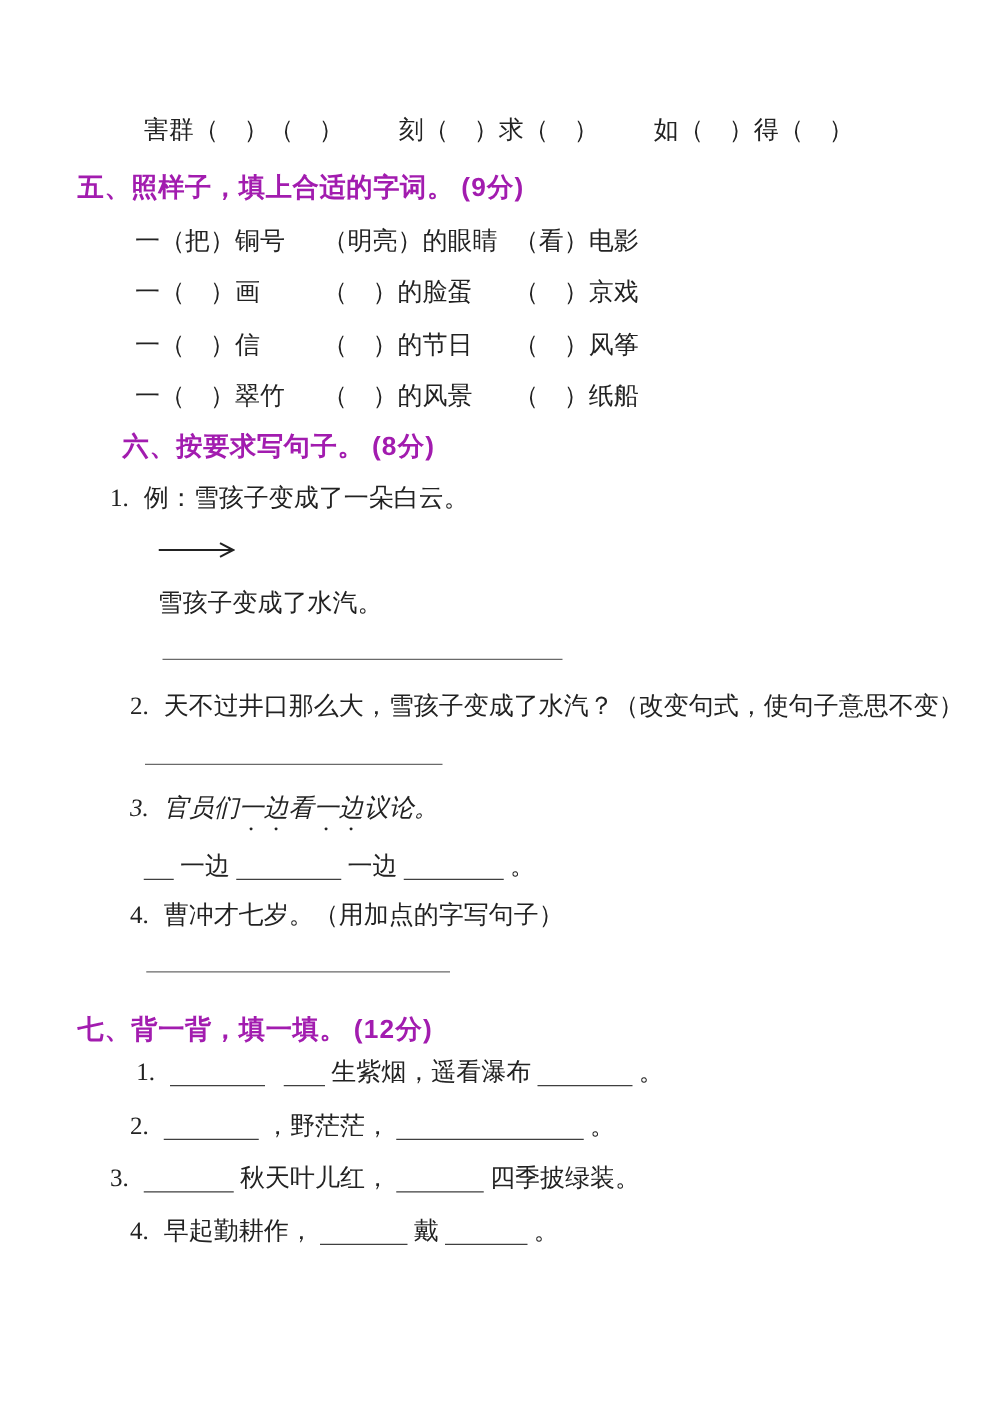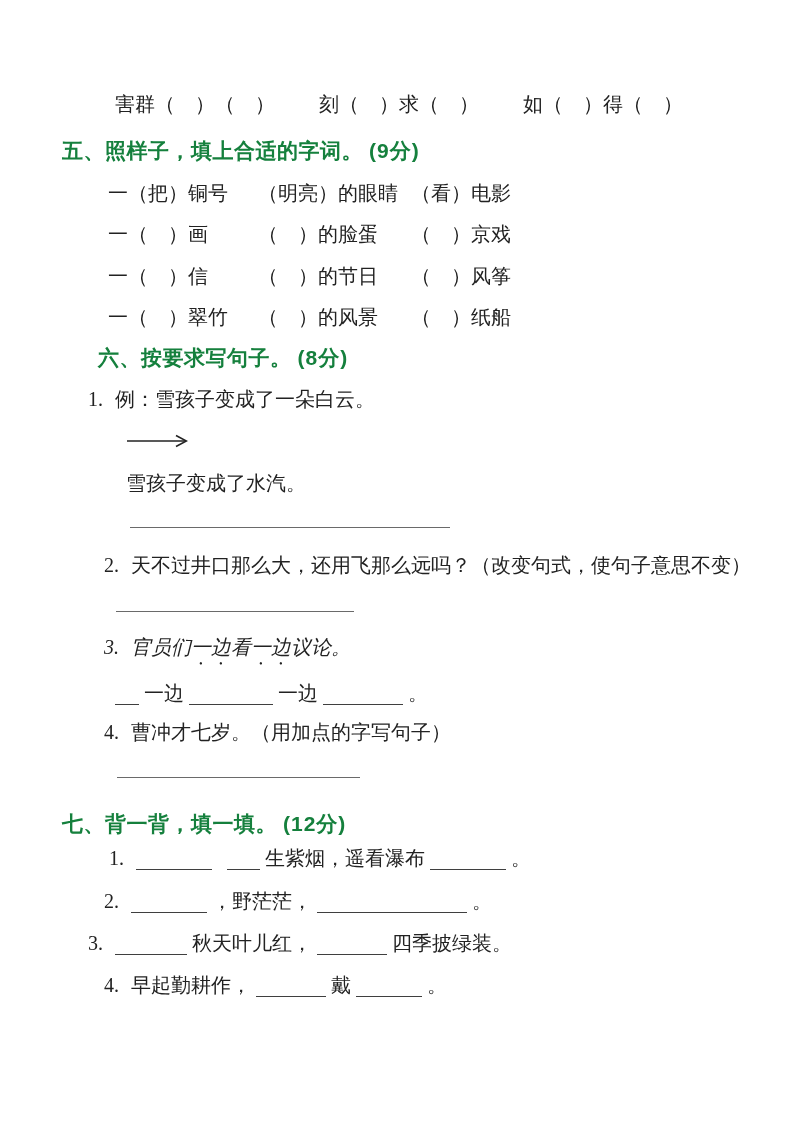--- a/index.html
+++ b/index.html
@@ -10,21 +10,21 @@
     color:#222222;
     font-family:"Liberation Serif",serif;
     font-size:20px;
     overflow:hidden;
   }
   .line{position:absolute;white-space:nowrap;line-height:1.25;}
   .heading{
     font-family:"Liberation Sans",sans-serif;
     font-weight:bold;
     font-size:21px;
-    color:#15803d;
+    color:#a21caf;
     letter-spacing:0.5px;
   }
   .heading .score{margin-left:6px;letter-spacing:1px;}
   .num{
     display:inline-block;
     min-width:20px;
     margin-right:2px;
     font-family:"Liberation Serif",serif;
   }
   .groups{display:flex;gap:44px;}
@@ -103,21 +103,21 @@
   </div>
 
   <div class="line" style="left:126px;top:471px;">
     <span>雪孩子变成了水汽。</span>
   </div>
 
   <div class="ansline" style="left:130px;top:527px;width:320px;"></div>
 
   <div class="line" style="left:104px;top:553px;">
     <span class="num">2.</span>
-    <span>天不过井口那么大，还用飞那么远吗？（改变句式，使句子意思不变）</span>
+    <span>天不过井口那么大，雪孩子变成了水汽？（改变句式，使句子意思不变）</span>
   </div>
 
   <div class="ansline" style="left:116px;top:611px;width:238px;"></div>
 
   <div class="line" style="left:104px;top:635px;font-style:italic;">
     <span class="num">3.</span>
     <span>官员们</span><span class="em-dot">一边</span><span>看</span><span class="em-dot">一边</span><span>议论。</span>
   </div>
 
   <div class="line" style="left:115px;top:681px;">

